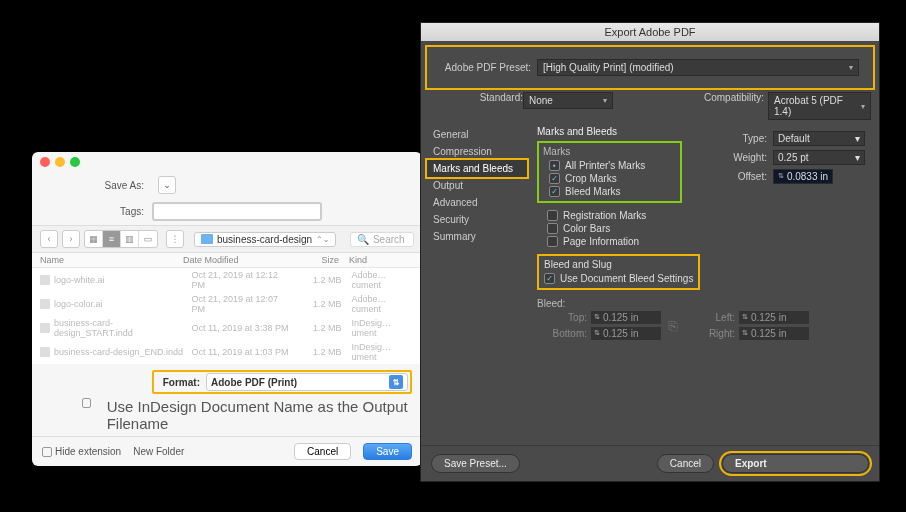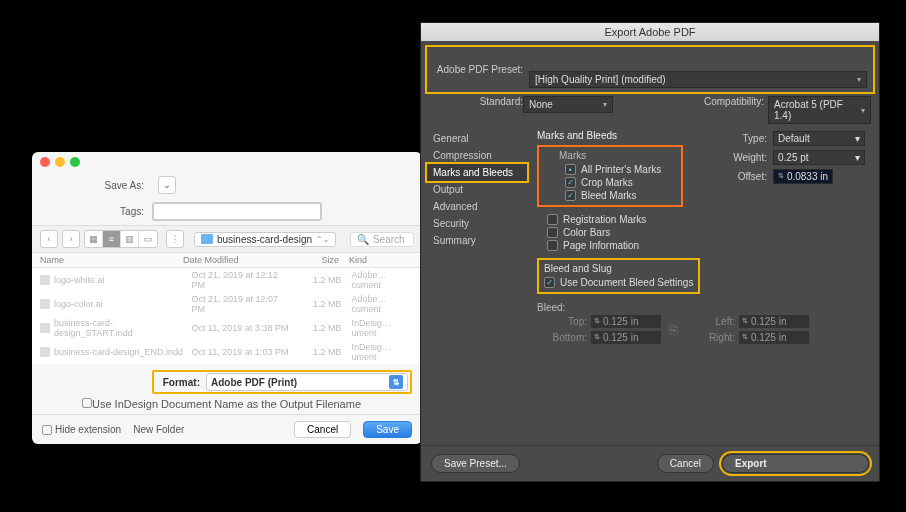--- a/index.html
+++ b/index.html
@@ -28,44 +28,44 @@
   .col-size { flex: .8; text-align: right; padding-right: 10px; }
   .col-kind { flex: 1; }
   .filelist { background: #fff; }
   .filerow { display: flex; padding: 2px 8px; color: #bbb; font-size: 9px; align-items: center; }
   .fileicon { width: 10px; height: 10px; margin-right: 4px; background: #ddd; border-radius: 1px; flex-shrink: 0; }
   .formatrow { padding: 6px 10px 2px; display: flex; align-items: center; }
   .hl { border: 2px solid #f0b400; border-radius: 2px; padding: 1px 2px; display: flex; align-items: center; flex: 1; max-width: 285px; font-weight: bold; }
   .formatlabel { width: 50px; text-align: right; padding-right: 6px; font-size: 10px; }
   .formatselect { flex: 1; border: 1px solid #ccc; border-radius: 3px; font-size: 10px; padding: 1px 4px; background: #fff; position: relative; display: flex; justify-content: space-between; align-items: center; }
   .selectbtn { width: 14px; height: 14px; background: #4a90e2; border-radius: 2px; color: #fff; font-size: 8px; display: flex; align-items: center; justify-content: center; }
-  .checkline { padding: 2px 10px 4px 128px; font-size: 11px; color: #555; display: flex; align-items: flex-start; gap: 0; }
+  .checkline { padding: 2px 10px 4px 128px; font-size: 15px; color: #555; display: flex; align-items: flex-start; gap: 16px; }
   .check { width: 10px; height: 10px; border: 1px solid #999; border-radius: 2px; }
   .mac-footer { display: flex; align-items: center; padding: 6px 10px; border-top: 1px solid #ddd; gap: 12px; font-size: 10px; color: #555; }
   .spacer { flex: 1; }
   .macbtn { border: 1px solid #ccc; border-radius: 4px; padding: 2px 12px; font-size: 10px; background: #fff; }
   .macbtn.primary { background: linear-gradient(#5aa9f7,#2a7de1); color: #fff; border-color: #2a7de1; }
 
   
   .adobe { position: absolute; left: 420px; top: 22px; width: 460px; height: 460px; background: #4a4a4a; border: 1px solid #222; color: #ddd; font-size: 10px; }
   .adobe-title { background: linear-gradient(#e8e8e8,#d4d4d4); color: #333; text-align: center; padding: 3px 0; font-size: 11px; position: relative; }
-  .preset-area { border: 2px solid #f0b400; margin: 4px 4px 0 4px; padding: 2px; }
+  .preset-area { border: 2px solid #f0b400; margin: 4px 4px 0 4px; padding: 10px; }
   .adobe-row { display: flex; align-items: center; padding: 2px 4px; gap: 6px; }
   .adobe-lbl { width: 90px; text-align: right; color: #ccc; }
   .adobe-sel { flex: 1; background: #3a3a3a; color: #ddd; padding: 2px 5px; border: 1px solid #2a2a2a; display: flex; justify-content: space-between; align-items: center; max-width: 190px; }
-  .adobe-sel.wide { max-width: none; margin-top: 20px; }
+  .adobe-sel.wide { max-width: none; }
   .adobe-sel .car { font-size: 8px; color: #aaa; }
   .row2 { display: flex; padding: 2px 8px 6px; align-items: flex-start; }
   .adobe-body { display: flex; padding: 0 6px; }
   .sidebar { width: 100px; }
   .sidebar div { padding: 3px 6px; color: #ccc; font-size: 10px; }
   .sidebar div.active { background: #3a3a3a; color: #fff; border: 2px solid #f0b400; margin: -2px; }
   .main { flex: 1; padding: 0 4px 0 10px; }
   .sect-title { color: #eee; margin-bottom: 4px; }
-  .marksbox { border: 2px solid #f97316; padding: 3px 20px; margin-bottom: 6px; display: inline-block; min-width: 145px; }
+  .marksbox { border: 2px solid #84cc16; padding: 3px 4px; margin-bottom: 6px; display: inline-block; min-width: 145px; }
   .sub { color: #bbb; margin-bottom: 2px; }
   .chkline { display: flex; align-items: center; gap: 5px; padding: 1px 0 1px 6px; color: #ddd; }
   .chk { width: 11px; height: 11px; border: 1px solid #888; border-radius: 2px; background: #3a3a3a; display: flex; align-items: center; justify-content: center; font-size: 8px; color: #6cf; }
   .chk.on::after { content: "✓"; }
   .chkline.dim { color: #888; }
   .rightcol { position: absolute; right: 14px; top: 108px; width: 140px; }
   .rrow { display: flex; align-items: center; gap: 6px; margin-bottom: 4px; }
   .rlbl { width: 42px; text-align: right; color: #ccc; }
   .rsel { flex: 1; background: #3a3a3a; border: 1px solid #2a2a2a; padding: 1px 4px; display: flex; justify-content: space-between; align-items: center; }
   .numbox { background: #0f172a; border: 1px solid #2a2a2a; padding: 1px 4px; display: flex; align-items: center; gap: 3px; }

